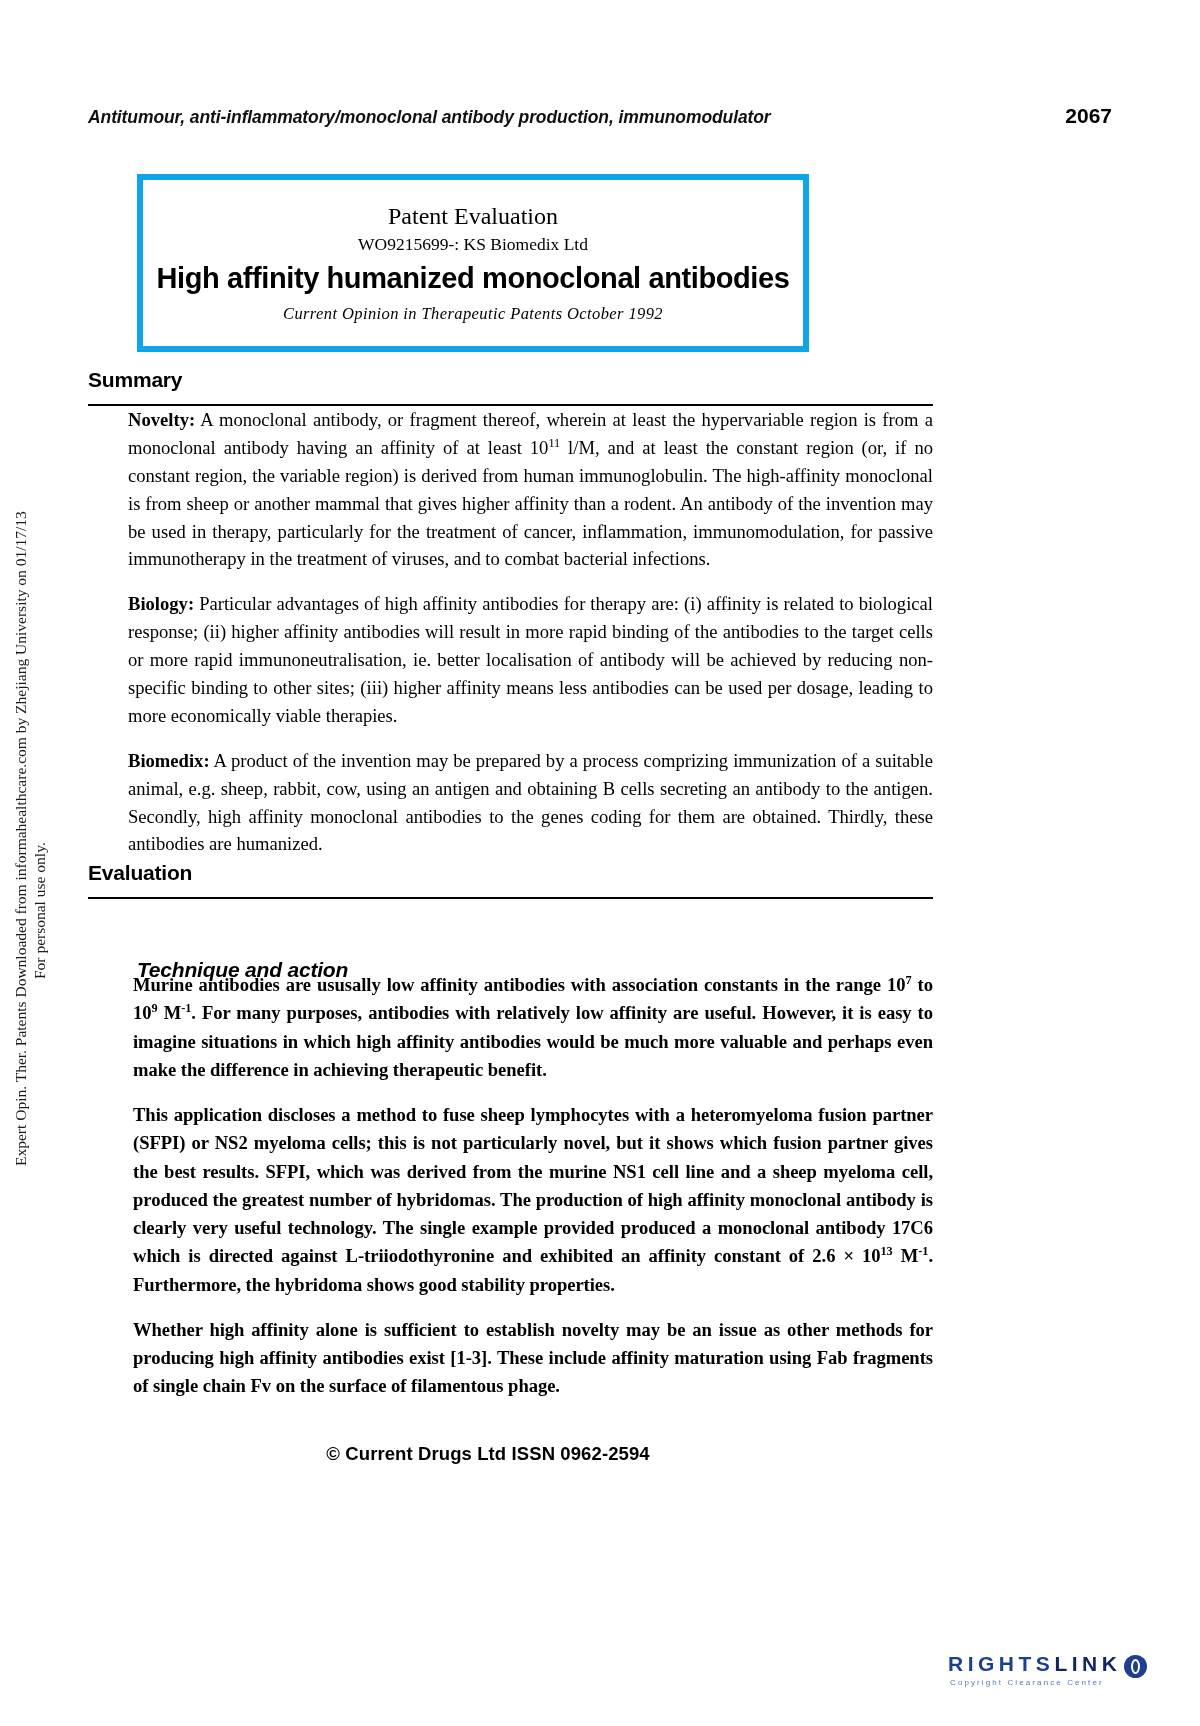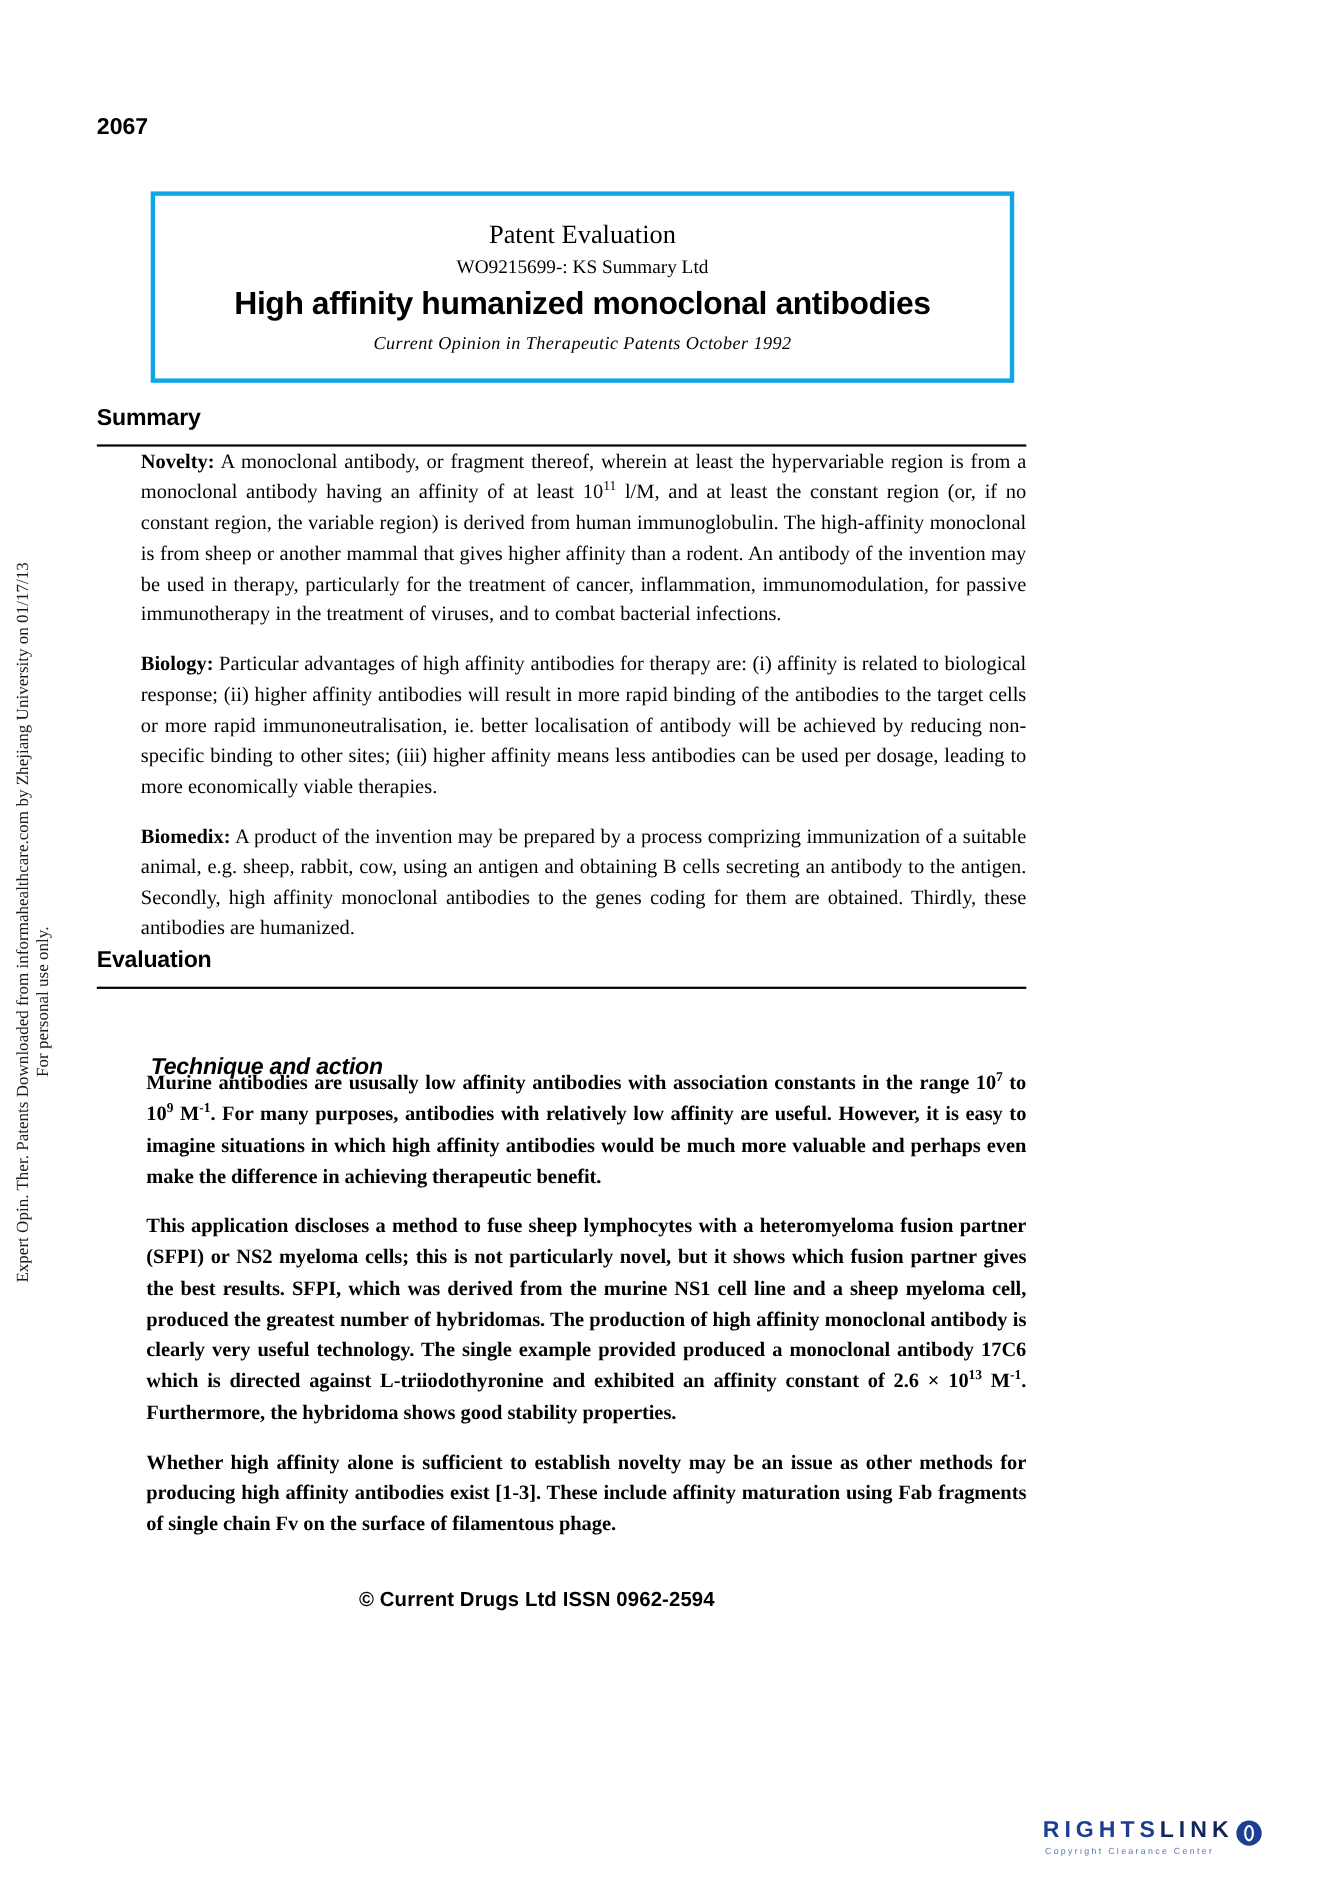--- a/index.html
+++ b/index.html
@@ -44,22 +44,22 @@
     font-weight: bold;
     font-size: 21px;
     color: #000;
   }
 
   
   .title-box {
     position: absolute;
     top: 174px;
     left: 137px;
-    width: 785px;
-    border: 4px solid #0ea5e9;
+    width: 672px;
+    border: 6px solid #0ea5e9;
     box-sizing: border-box;
     padding: 22px 10px 22px 10px;
     text-align: center;
     background: #fff;
   }
   .tb-kicker {
     font-family: "Liberation Serif", serif;
     font-size: 24px;
     line-height: 1.18;
     margin-bottom: 4px;
@@ -248,26 +248,27 @@
     color: #5a77b8;
     white-space: nowrap;
   }
 </style>
 </head>
 <body>
 
 <div class="page">
 
   <div class="running-head">
+    <div class="running-head-title">Antitumour, anti-inflammatory/monoclonal antibody production, immunomodulator</div>
     <div class="running-head-page">2067</div>
   </div>
 
   <div class="title-box">
     <div class="tb-kicker">Patent Evaluation</div>
-    <div class="tb-patent">WO9215699-: KS Summary Ltd</div>
+    <div class="tb-patent">WO9215699-: KS Biomedix Ltd</div>
     <div class="tb-title">High affinity humanized monoclonal antibodies</div>
     <div class="tb-cite">Current Opinion in Therapeutic Patents October 1992</div>
   </div>
 
   <div class="section-head" id="summary-head">
     <span class="sh-label">Summary</span>
     <span class="sh-rule"></span>
   </div>
 
   <div class="body-col" id="summary-body">

